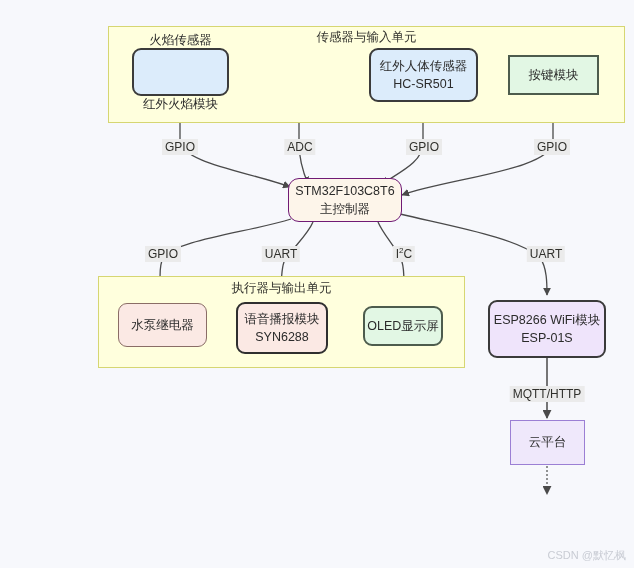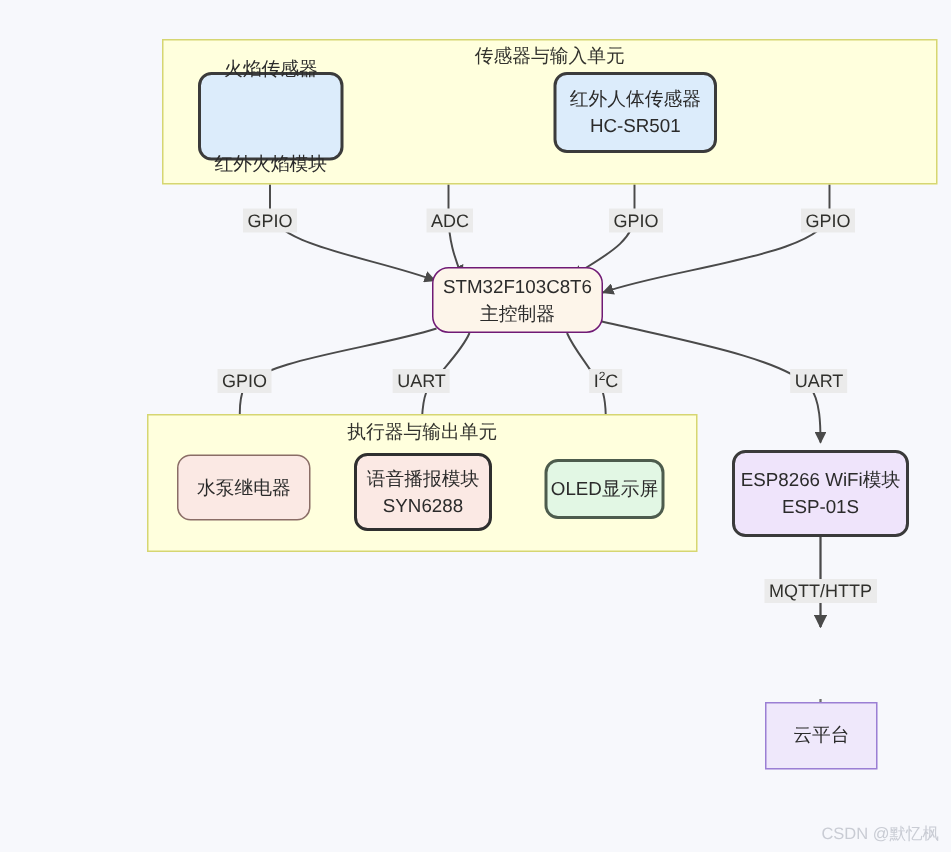--- a/index.html
+++ b/index.html
@@ -168,31 +168,34 @@
   <div class="edge-label" style="left:424px; top:147px;">GPIO</div>
   <div class="edge-label" style="left:552px; top:147px;">GPIO</div>
 
   <div class="edge-label" style="left:163px; top:254px;">GPIO</div>
   <div class="edge-label" style="left:281px; top:254px;">UART</div>
   <div class="edge-label" style="left:404px; top:254px;"><span>I</span><sup>2</sup><span>C</span></div>
   <div class="edge-label" style="left:546px; top:254px;">UART</div>
 
   <div class="edge-label" style="left:547px; top:394px;">MQTT/HTTP</div>
 
-  <div class="node n-blue" style="left:132px; top:48px; width:97px; height:59px;gap:45px;">
+  <div class="node n-blue" style="left:132px; top:48px; width:97px; height:48px;gap:45px;">
     <span class="ln">火焰传感器</span>
     <span class="ln">红外火焰模块</span>
   </div>
 
 
   <div class="node n-blue" style="left:369px; top:48px; width:109px; height:54px;">
     <span class="ln">红外人体传感器</span>
     <span class="ln">HC-SR501</span>
   </div>
 
+  <div class="node n-green-sharp" style="left:508px; top:55px; width:91px; height:40px;">
+    <span class="ln">按键模块</span>
+  </div>
 
   <div class="node n-cream" style="left:288px; top:178px; width:114px; height:44px;">
     <span class="ln">STM32F103C8T6</span>
     <span class="ln">主控制器</span>
   </div>
 
   <div class="node n-pink-thin" style="left:118px; top:303px; width:89px; height:44px;">
     <span class="ln">水泵继电器</span>
   </div>
 
@@ -203,20 +206,20 @@
 
   <div class="node n-green-round" style="left:363px; top:306px; width:80px; height:40px;">
     <span class="ln">OLED显示屏</span>
   </div>
 
   <div class="node n-purple-thick" style="left:488px; top:300px; width:118px; height:58px;">
     <span class="ln">ESP8266 WiFi模块</span>
     <span class="ln">ESP-01S</span>
   </div>
 
-  <div class="node n-purple-thin" style="left:510px; top:420px; width:75px; height:45px;margin-top:48px;">
+  <div class="node n-purple-thin" style="left:510px; top:420px; width:75px; height:45px;">
     <span class="ln">云平台</span>
   </div>
 
 
   <div class="watermark">CSDN @默忆枫</div>
 
 </div>
 
 </body></html>

